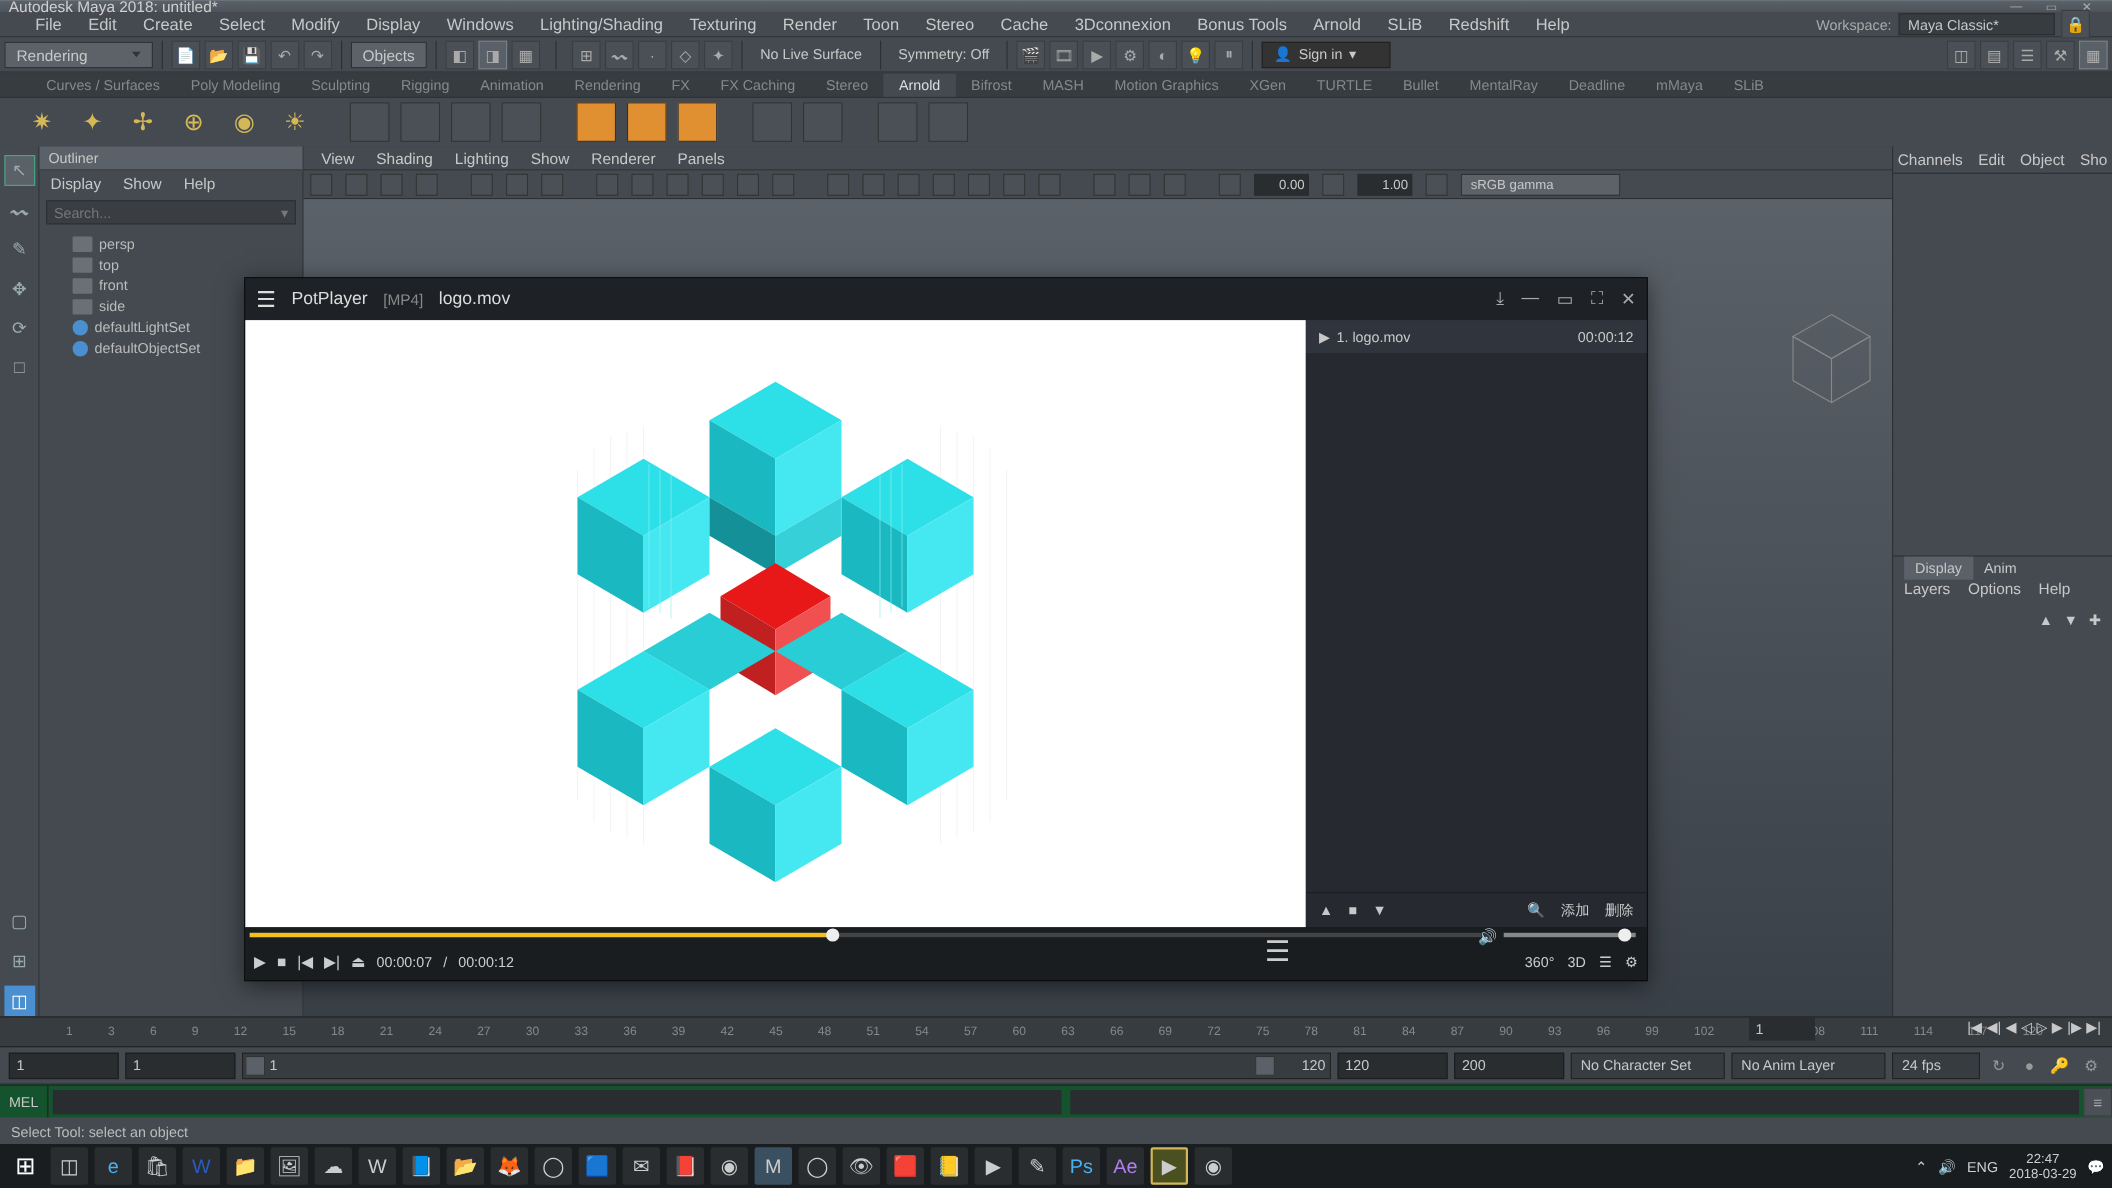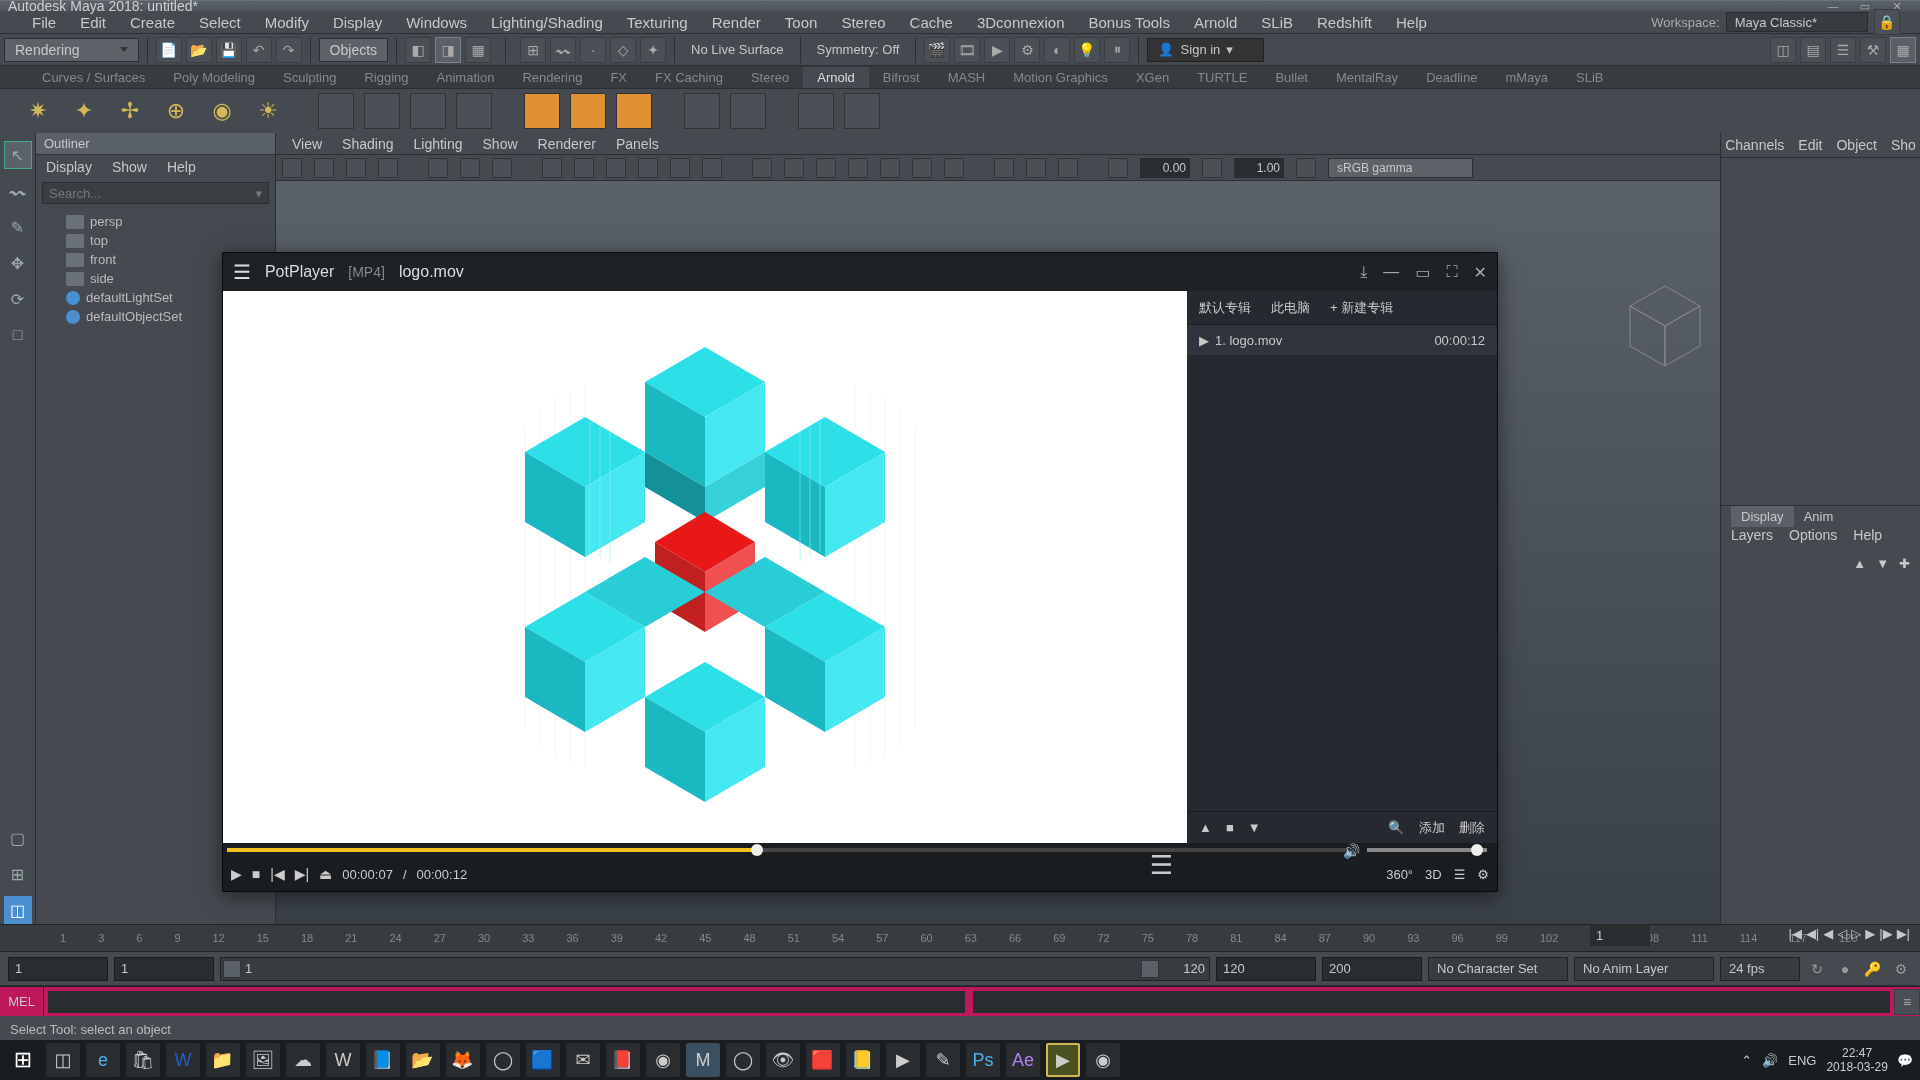--- a/index.html
+++ b/index.html
@@ -56,21 +56,21 @@
 .tlruler .tick { position:relative; }
 .tlrow { height:34px; background:#444a50; display:flex; align-items:center; gap:6px; padding:0 8px; border-bottom:1px solid #2b2f33; }
 .tlrow .fld { background:#2a2d30; border:1px solid #1a1d20; height:24px; width:100px; display:flex; align-items:center; padding:0 6px; font-size:13px; }
 .tlrow .slider { flex:1; height:24px; background:#373c41; border:1px solid #222; position:relative; }
 .tlrow .slider .hdl { position:absolute; left:2px; top:2px; width:18px; height:18px; background:#5a6168; border:1px solid #333; }
 .tlrow .slider .lbl { position:absolute; left:24px; top:3px; font-size:13px; }
 .tlrow .slider .end { position:absolute; right:4px; top:3px; font-size:13px; }
 .tlrow .slider .rhdl { position:absolute; right:50px; top:2px; width:18px; height:18px; background:#5a6168; border:1px solid #333; }
 .tlrow .pb { width:22px; height:22px; display:flex; align-items:center; justify-content:center; color:#999; font-size:14px; }
 .tlrow .ddsm { background:#373c41; border:1px solid #222; height:24px; padding:0 18px 0 8px; font-size:13px; display:flex; align-items:center; }
-.cmdline { height:30px; background:#be185d; display:flex; align-items:center; border-top:1px solid #222; }
+.cmdline { height:30px; background:#14532d; display:flex; align-items:center; border-top:1px solid #222; }
 .cmdline .mel { width:44px; text-align:center; font-size:13px; border-right:1px solid #222; height:100%; display:flex; align-items:center; justify-content:center; }
 .cmdline .inp { flex:1; background:#2a2d30; height:22px; margin:0 4px; }
 .status { height:26px; background:#444a50; display:flex; align-items:center; padding:0 10px; font-size:13px; color:#bbb; }
 .taskbar { height:40px; background:#1a1d20; display:flex; align-items:center; padding:0 6px; gap:6px; position:absolute; bottom:0; left:0; right:0; }
 .taskbar .tb { width:34px; height:34px; display:flex; align-items:center; justify-content:center; font-size:18px; color:#ccc; background:#2a2d30; border-radius:2px; }
 .taskbar .tray { margin-left:auto; display:flex; align-items:center; gap:10px; font-size:13px; color:#ccc; }
 .taskbar .clock { text-align:center; line-height:1.2; font-size:12px; }
 
 
 .pot { position:absolute; left:222px; top:252px; width:1276px; height:640px; background:#1a1d20; border:1px solid #0a0a0a; box-shadow:0 4px 20px rgba(0,0,0,.5); display:flex; flex-direction:column; }
@@ -536,25 +536,20 @@
           <line x1="195" y1="115" x2="195" y2="245"></line>
             <line x1="205" y1="120" x2="205" y2="250"></line>
             <line x1="215" y1="125" x2="215" y2="255"></line>
             <line x1="425" y1="115" x2="425" y2="245"></line>
             <line x1="415" y1="120" x2="415" y2="250"></line>
             <line x1="405" y1="125" x2="405" y2="255"></line>
         </g>
       </svg>
     </div>
     <div class="plist">
-      <div class="pltabs">
-        <span>默认专辑</span>
-        <span>此电脑</span>
-        <span>+ 新建专辑</span>
-      </div>
       <div class="item">
         <span style="margin-right:6px">▶</span>
         <span>1. logo.mov</span>
         <span class="dur">00:00:12</span>
       </div>
       <div class="rest"></div>
       <div class="pctrl">
         <span>▲</span>
         <span>■</span>
         <span>▼</span>

